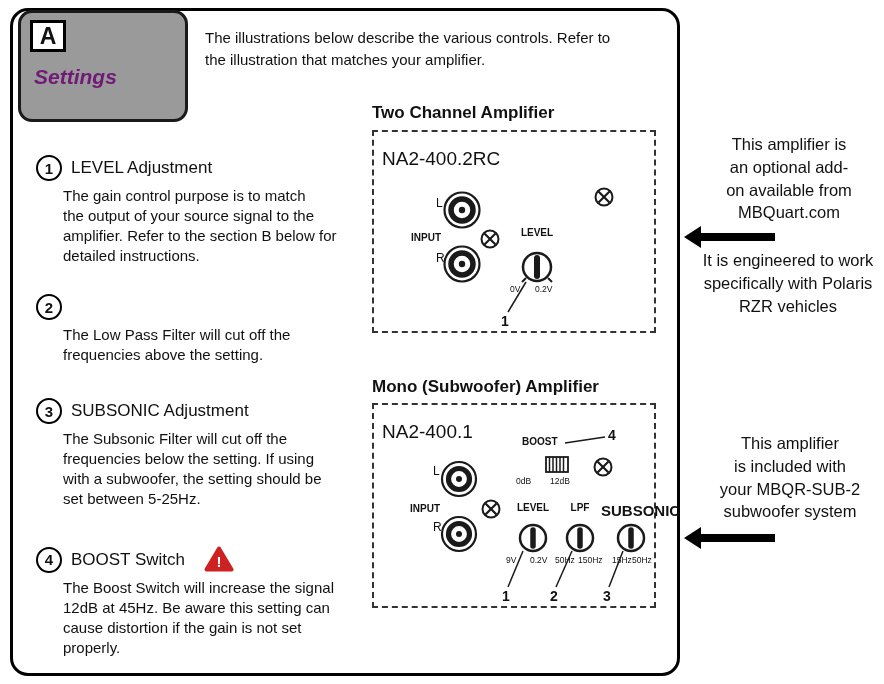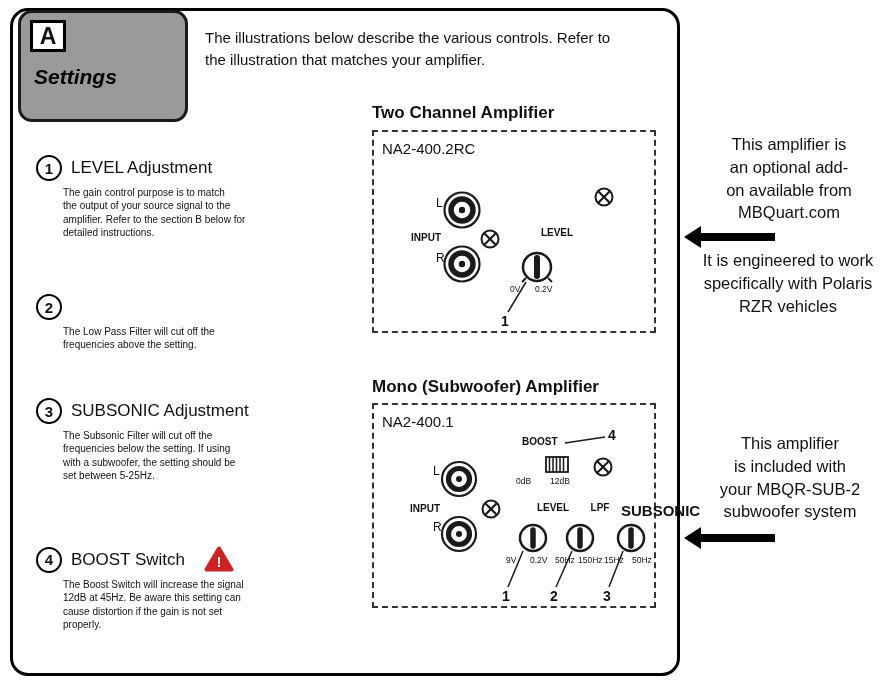--- a/index.html
+++ b/index.html
@@ -9,49 +9,49 @@
 
   .main-panel { position:absolute; left:10px; top:8px; width:670px; height:668px;
     border:3px solid #000; border-radius:18px; background:#fff; }
 
   
   .settings-box { position:absolute; left:18px; top:10px; width:170px; height:112px;
     background:#9a9a9a; border:3px solid #1a1a1a; border-radius:14px; z-index:3; }
   .section-letter { position:absolute; left:9px; top:7px; width:36px; height:32px;
     background:#fff; border:3px solid #000; font-weight:bold; font-size:23px;
     display:flex; align-items:center; justify-content:center; }
-  .section-title { position:absolute; left:13px; top:52px; color:#000000;
+  .section-title { position:absolute; left:13px; top:52px; color:#701a75;
     font-style:italic; font-weight:bold; font-size:21px; }
 
   .intro { position:absolute; left:205px; top:27px; width:470px; font-size:15px;
     line-height:1.45; white-space:pre-line; }
 
   
   .control-item { position:absolute; left:36px; width:335px; }
   .control-head { display:flex; align-items:center; gap:9px; }
   .num-circle { width:26px; height:26px; border:2.5px solid #000; border-radius:50%;
     font-weight:bold; font-size:15px; background:#fff; flex:none;
     display:flex; align-items:center; justify-content:center; }
   .control-title { font-size:17px; }
-  .control-body { margin:5px 0 0 27px; font-size:10px; line-height:1.33; white-space:pre-line; }
+  .control-body { margin:5px 0 0 27px; font-size:15px; line-height:1.33; white-space:pre-line; }
   .warn-svg { margin-left:10px; flex:none; }
 
   
   .diagram-title { position:absolute; left:372px; width:284px; 
     font-weight:bold; font-size:17px; }
   .amp-box { position:absolute; left:372px; width:284px; border:2px dashed #333; background:#fff; }
   .two-channel-box { top:130px; height:203px; }
   .mono-box { top:403px; height:205px; }
   .amp-svg { position:absolute; left:0; top:0; }
-  .model { position:absolute; left:8px; top:8px; font-size:15px; }
+  .model { position:absolute; left:8px; top:16px; font-size:19px; }
   .dlabel { position:absolute; font-size:10px; font-weight:bold; }
   .tiny { position:absolute; font-size:8.5px; }
   .lr { position:absolute; font-size:12px; }
   .cnum { position:absolute; font-size:14px; font-weight:bold; }
-  .ctr { text-align:center;margin-left:20px; }
+  .ctr { text-align:center; }
 
   
   .side-note { position:absolute; font-weight:normal; font-size:16.5px; text-align:center;
     line-height:1.38; white-space:pre-line; }
   .note1 { left:698px; top:133px; width:182px; }
   .note2 { left:690px; top:249px; width:196px; }
   .note3 { left:700px; top:432px; width:180px; }
   .arrow { position:absolute; display:flex; align-items:center; }
   .arrow-head { width:0; height:0; border-top:11px solid transparent;
     border-bottom:11px solid transparent; border-right:17px solid #000; }
@@ -229,21 +229,21 @@
     <div class="lr" style="left:59px; top:59px">L</div>
     <div class="lr" style="left:59px; top:115px">R</div>
     <div class="dlabel" style="left:36px; top:98px">INPUT</div>
     <div class="dlabel ctr" style="left:136px; top:97px; width:46px">LEVEL</div>
     <div class="dlabel ctr" style="left:183px; top:97px; width:46px">LPF</div>
     <div class="dlabel ctr" style="left:227px; top:97px; width:60px; font-size:15px">SUBSONIC</div>
     <div class="tiny" style="left:132px; top:150px">9V</div>
     <div class="tiny" style="left:156px; top:150px">0.2V</div>
     <div class="tiny" style="left:181px; top:150px">50Hz</div>
     <div class="tiny" style="left:204px; top:150px">150Hz</div>
-    <div class="tiny" style="left:230px; top:150px">15Hz</div>
+    <div class="tiny" style="left:238px; top:150px">15Hz</div>
     <div class="tiny" style="left:258px; top:150px">50Hz</div>
     <div class="cnum" style="left:128px; top:183px">1</div>
     <div class="cnum" style="left:176px; top:183px">2</div>
     <div class="cnum" style="left:229px; top:183px">3</div>
   </div>
 
   <div class="side-note note1">This amplifier is
 an optional add-
 on available from
 MBQuart.com</div>

